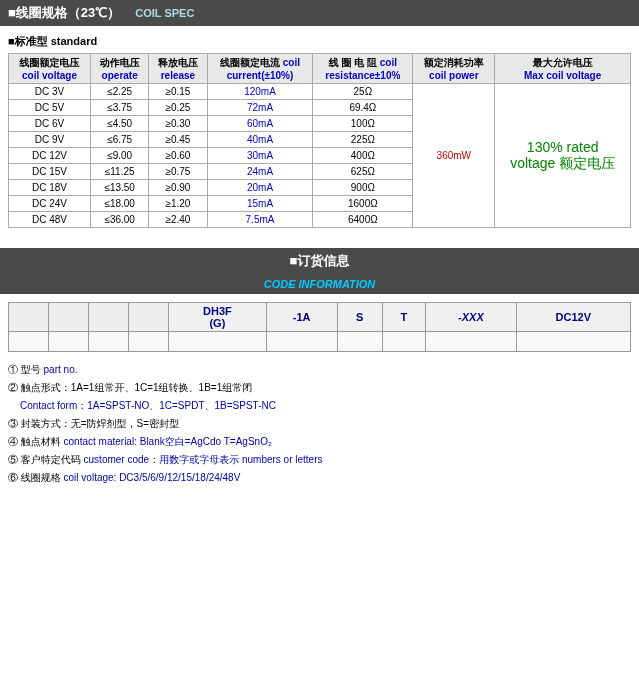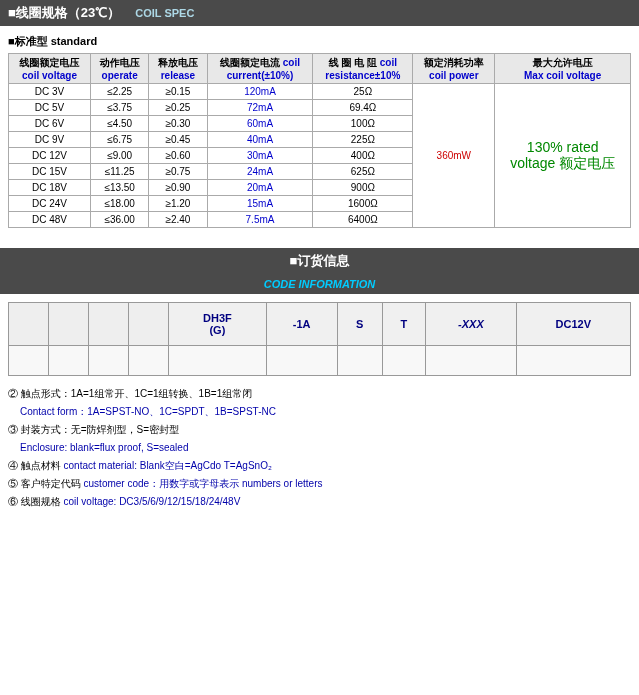--- a/index.html
+++ b/index.html
@@ -86,21 +86,21 @@
     }
 
     .code-table {
       border-collapse: collapse;
       width: 100%;
       font-size: 10px;
     }
 
     .code-table th, .code-table td {
       border: 1px solid #999;
-      padding: 9px 5px;
+      padding: 2px 5px;
       text-align: center;
     }
 
     .code-table .header-row td {
       background: #f0f0f0;
       font-weight: bold;
       color: #000080;
       font-size: 11px;
     }
 
@@ -251,32 +251,34 @@
             <td>&nbsp;</td>
             <td>&nbsp;</td>
             <td>&nbsp;</td>
           </tr>
         </tbody>
       </table>
     </div>
 
     <div class="notes-area">
       <div class="note-item">
+        <span>①</span>
+        <span class="zh">型号 </span>
+        <span class="en">part no.</span>
+      </div>
+      <div class="note-item">
         <span>②</span>
         <span class="zh">触点形式：1A=1组常开、1C=1组转换、1B=1组常闭</span>
       </div>
       <div class="note-item" style="padding-left:12px;">
         <span class="en">Contact form：1A=SPST-NO、1C=SPDT、1B=SPST-NC</span>
       </div>
       <div class="note-item">
         <span>③</span>
         <span class="zh">封装方式：无=防焊剂型，S=密封型</span>
-      </div>
-      <div class="note-item" style="padding-left:12px;">
-        <span class="en">Enclosure: blank=flux proof, S=sealed</span>
       </div>
       <div class="note-item">
         <span>④</span>
         <span class="zh">触点材料 </span>
         <span class="en">contact material: Blank空白=AgCdo  T=AgSnO₂</span>
       </div>
       <div class="note-item">
         <span>⑤</span>
         <span class="zh">客户特定代码 </span>
         <span class="en">customer code：用数字或字母表示 numbers or letters</span>

